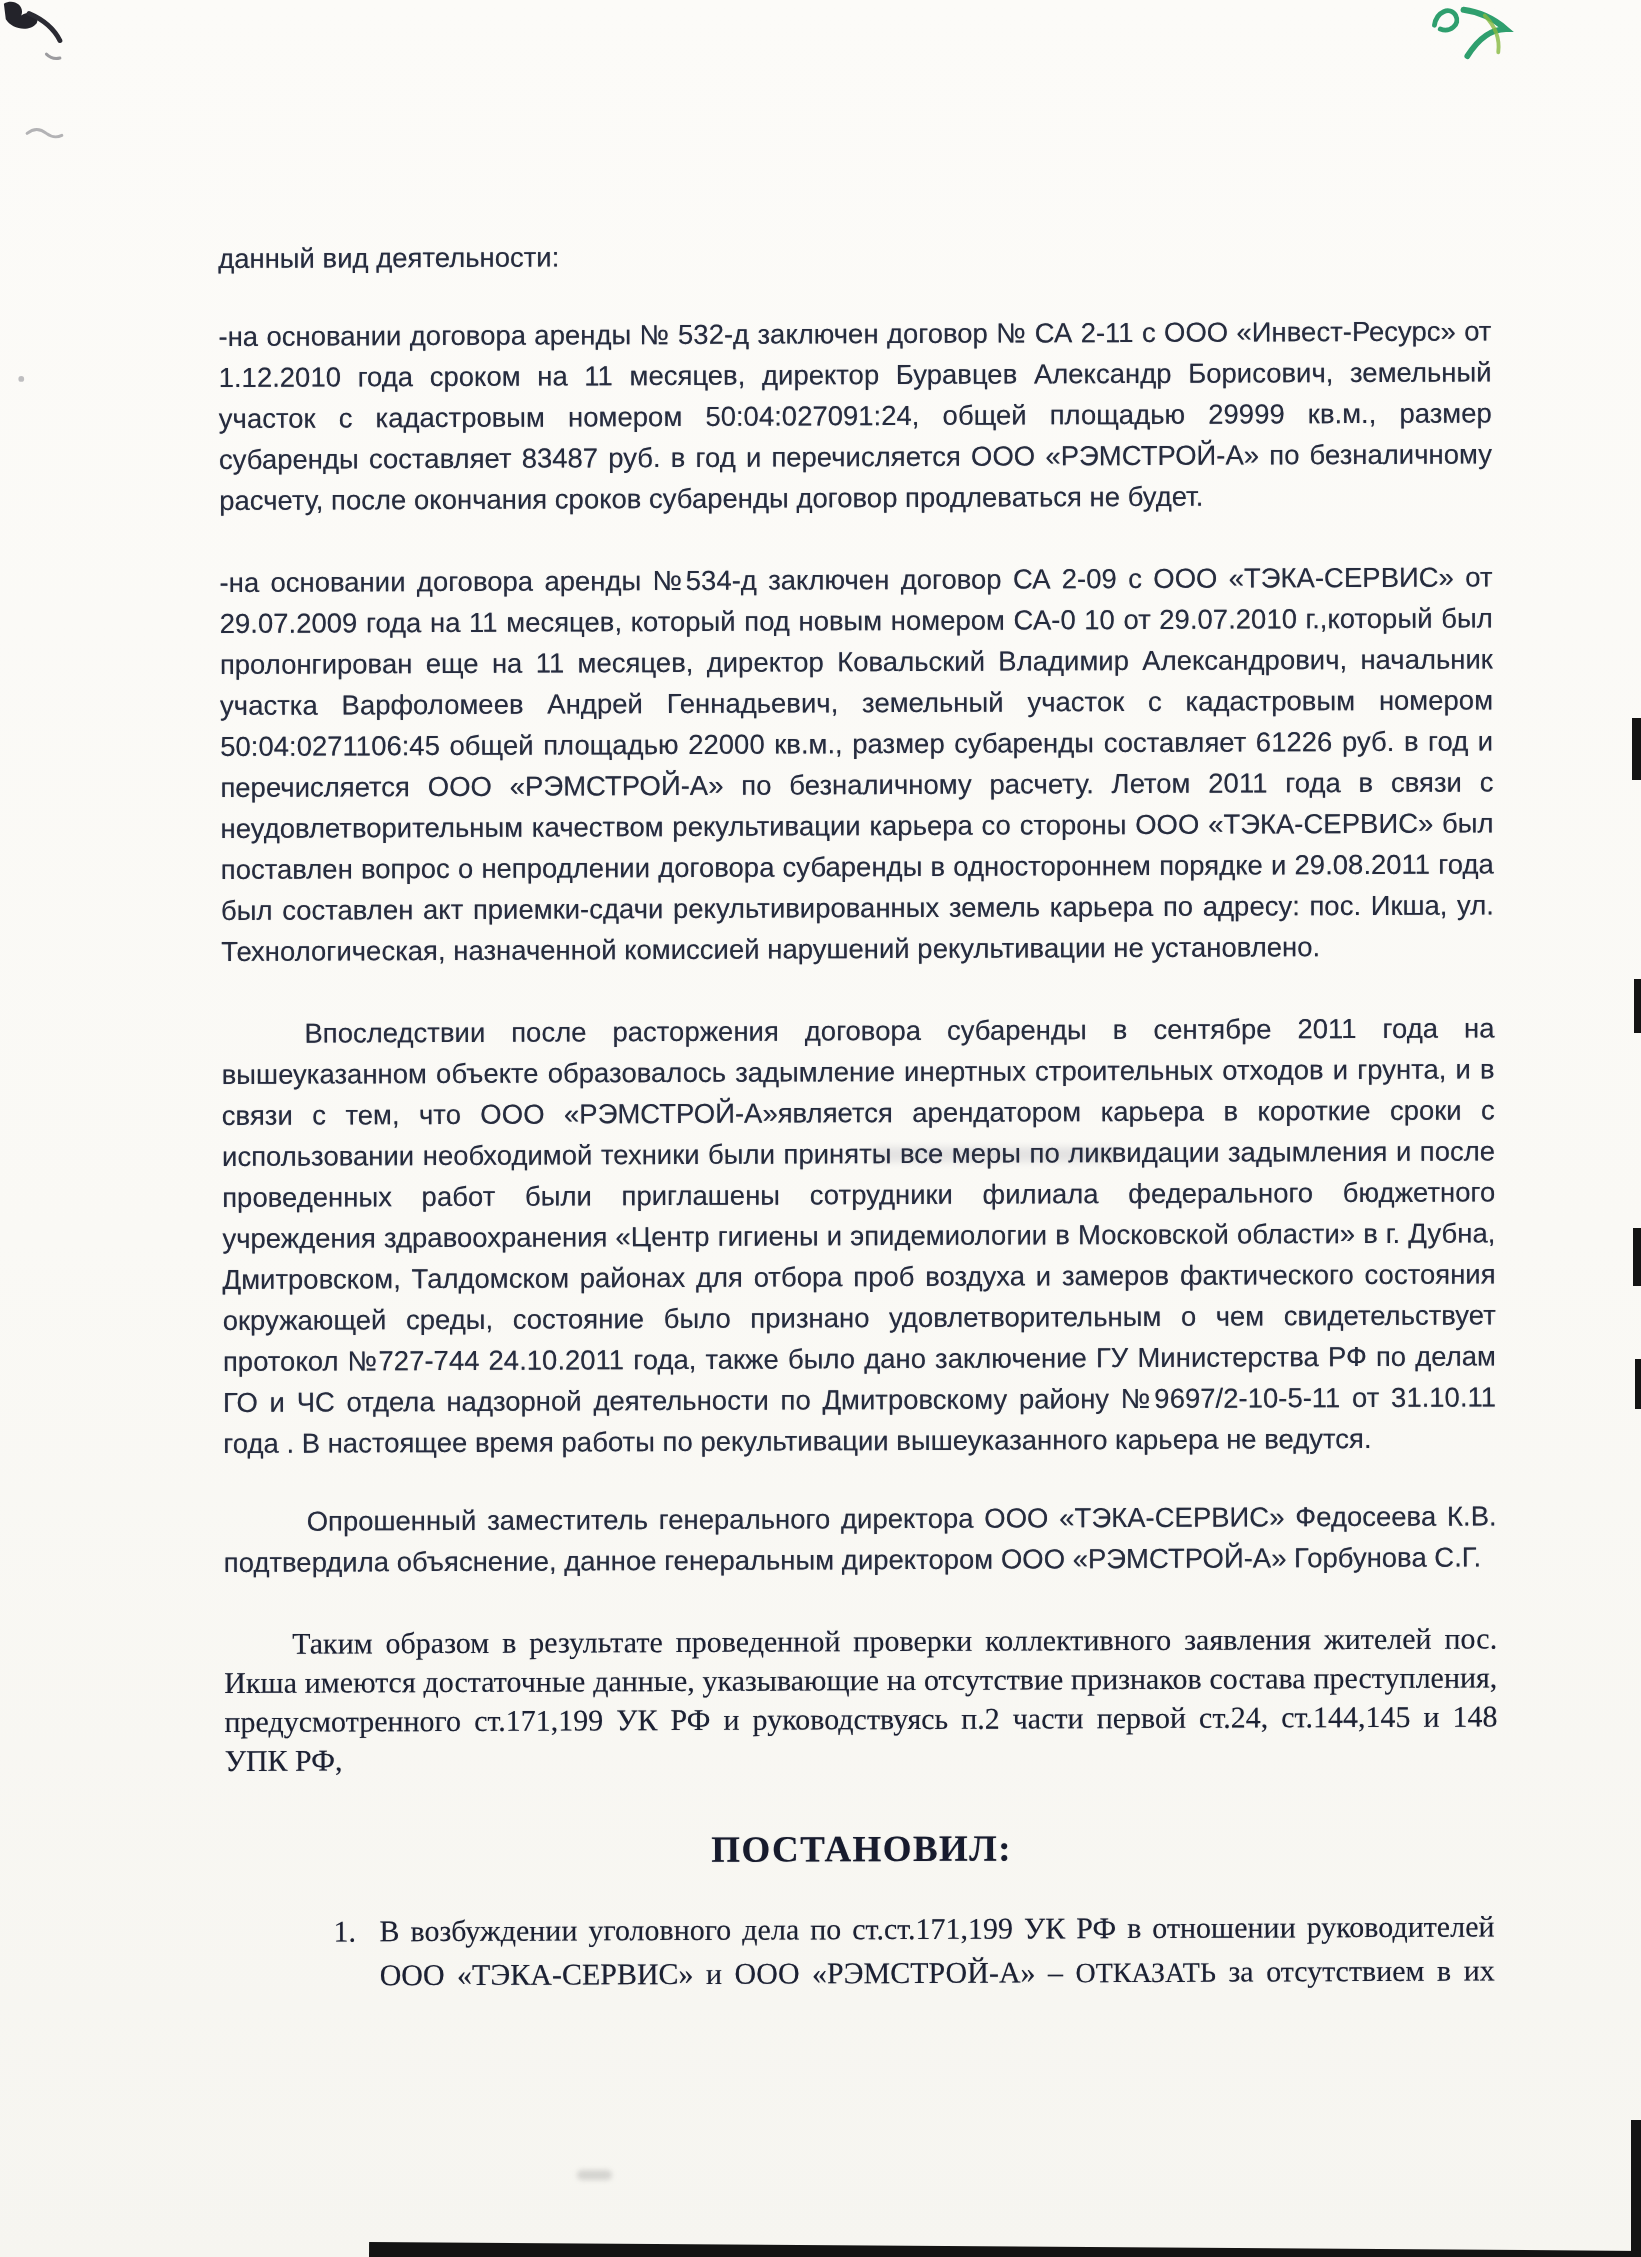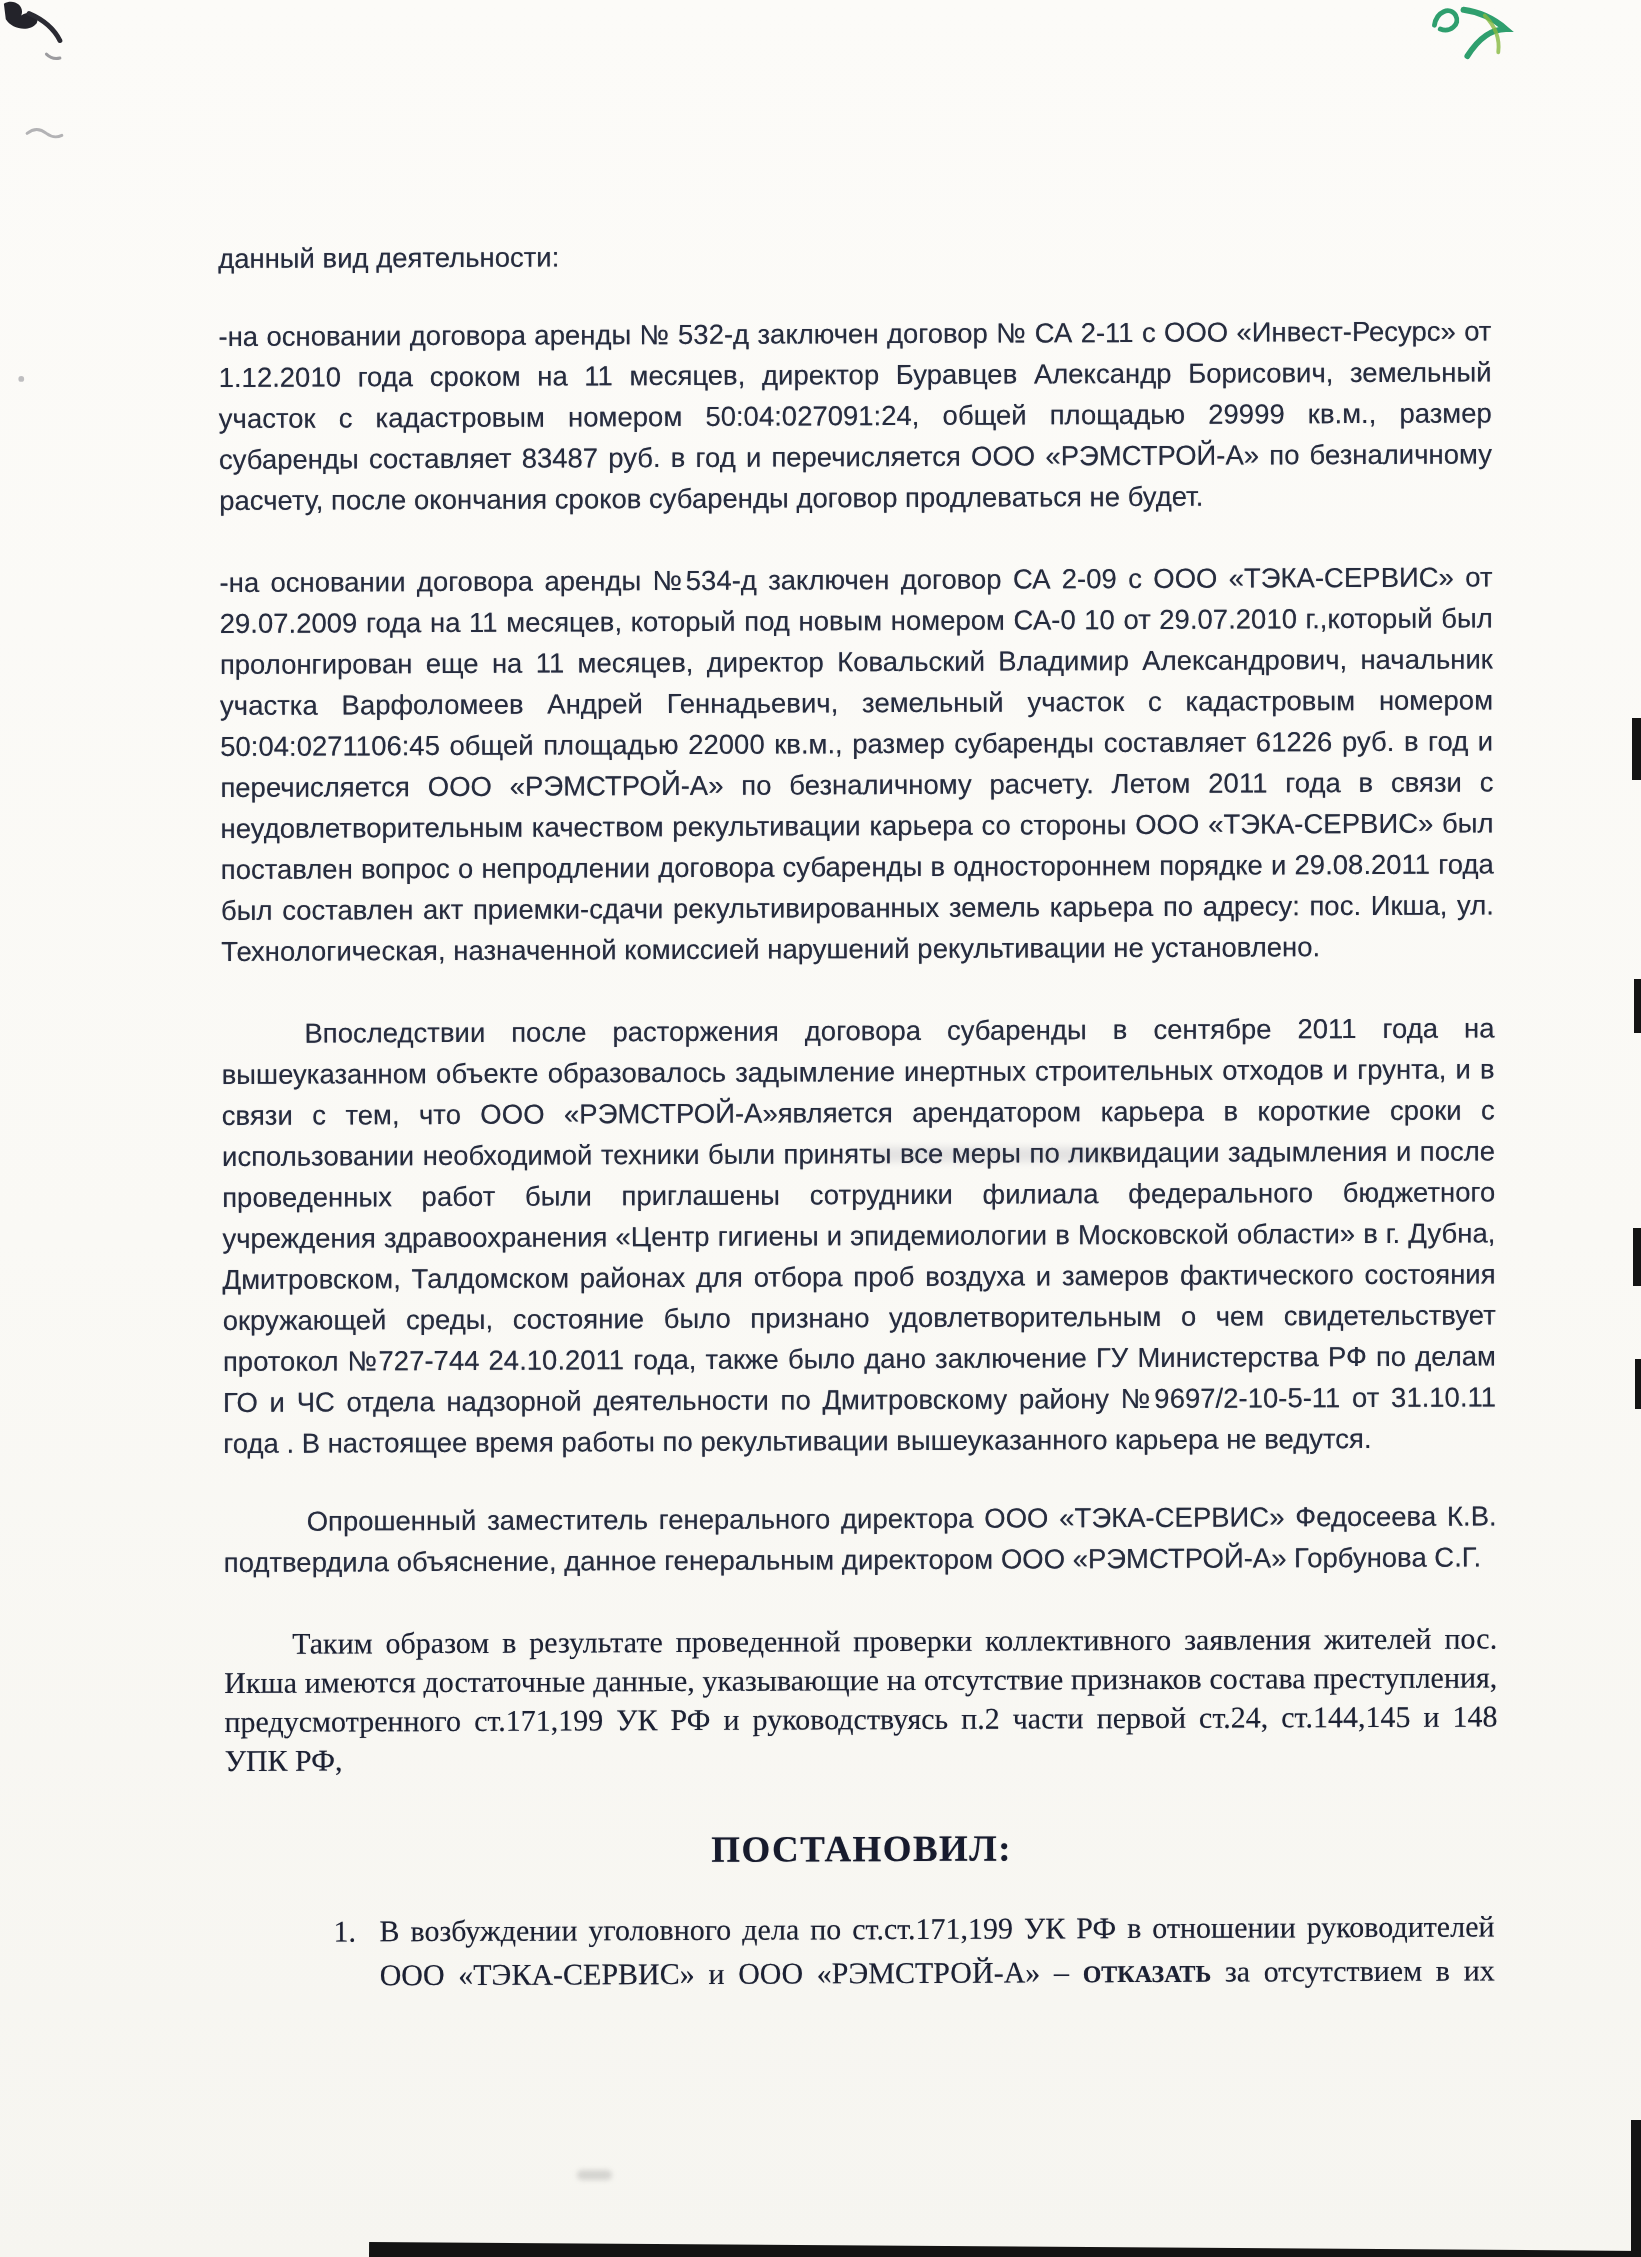--- a/index.html
+++ b/index.html
@@ -41,21 +41,21 @@
   }
   .list-item { display: flex; margin-top: 37px; }
   .list-item .num {
     flex: 0 0 46px; margin-left: 108px;
     font-size: 30px; line-height: 44px; text-align: left;
   }
   .list-item .txt {
     flex: 1; font-size: 30px; line-height: 44px;
     text-align: justify; text-align-last: justify; padding-right: 3.9px;
   }
-  .list-item .txt .bold { font-weight: bold; font-size: 24px; }
+  .list-item .txt .bold { font-weight: normal; font-size: 28px; }
 
   
   .art { position: absolute; }
   .art.top-left { left: 0; top: 0; }
   .art.pen { left: 1390px; top: 0; }
   .edge { position: absolute; background: #141414; }
   .edge-r1 { right: 0; top: 718px;  width: 8.7px;  height: 62px; }
   .edge-r2 { right: 0; top: 979px; width: 6.8px;  height: 54px; }
   .edge-r3 { right: 0; top: 1228px; width: 7.7px;  height: 58px; }
   .edge-r4 { right: 0; top: 1359px; width: 5.8px;  height: 50px; }

